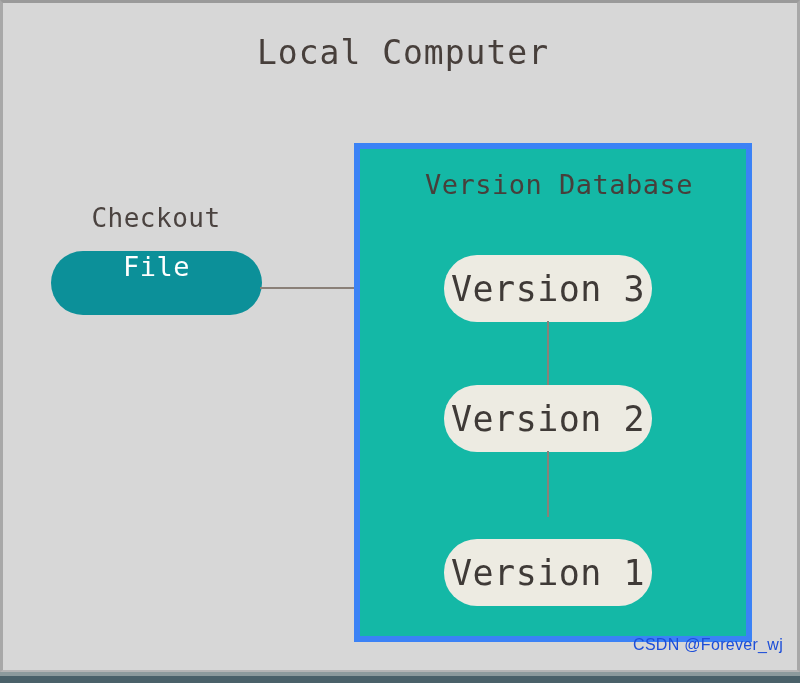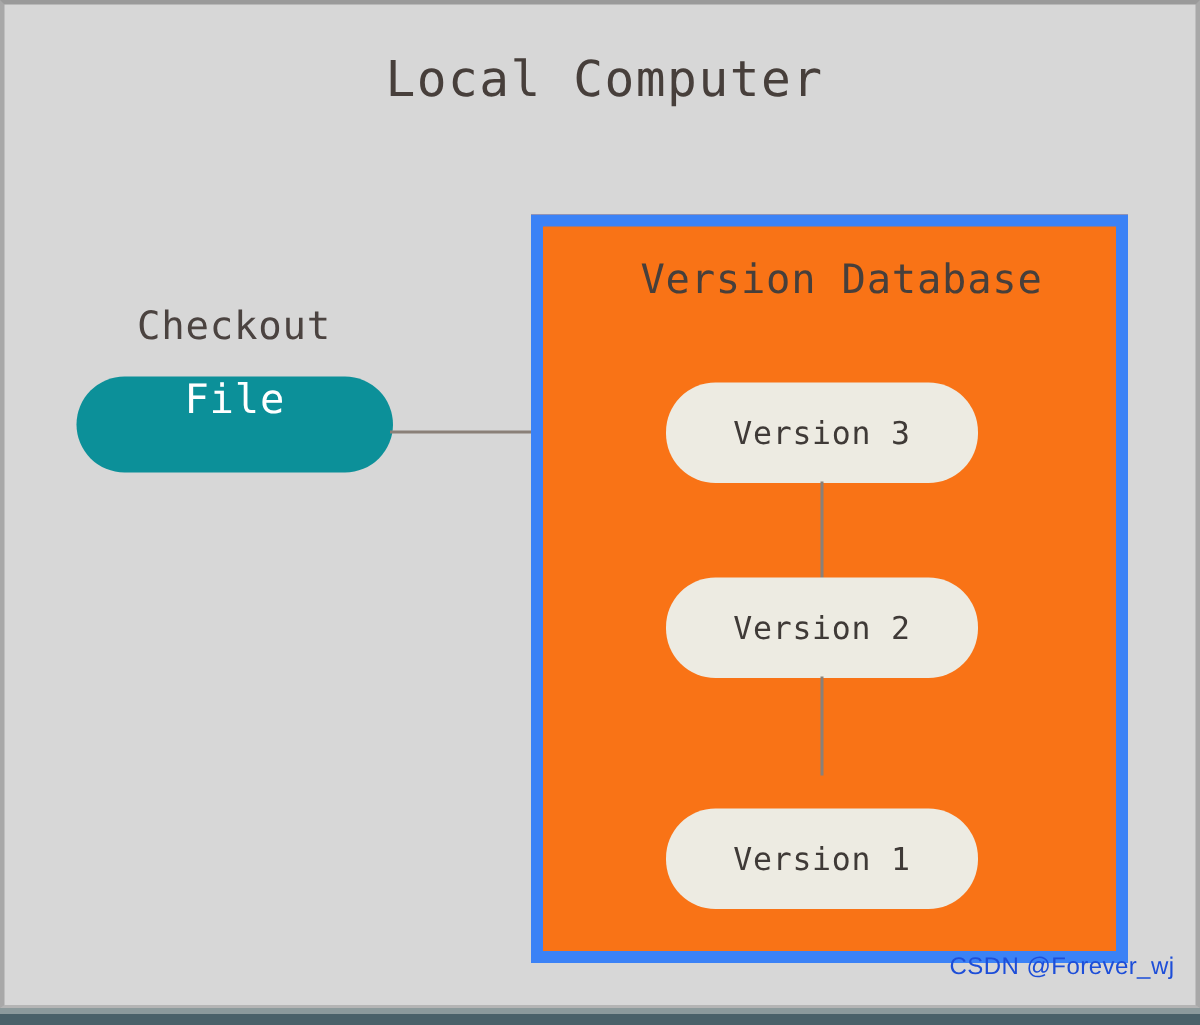--- a/index.html
+++ b/index.html
@@ -104,22 +104,22 @@
     white-space: pre;
   }
 
   
   .vdb-panel {
     position: absolute;
     left: 351px;
     top: 140px;
     width: 398px;
     height: 499px;
-    background: #f97316;
-    border: 8px solid #3b82f6;
+    background: #14b8a6;
+    border: 6px solid #3b82f6;
     box-sizing: border-box;
   }
   .vdb-title {
     position: absolute;
     left: 0;
     top: 20px;
     width: 398px;
     text-align: center;
     font-size: 27px;
     letter-spacing: 0.5px;
@@ -134,21 +134,21 @@
     width: 208px;
     height: 67px;
     background: #edebe2;
     border-radius: 33px;
     display: flex;
     align-items: center;
     justify-content: center;
     box-sizing: border-box;
   }
   .version-node-label {
-    font-size: 21px;
+    font-size: 35px;
     color: #3f3a37;
     letter-spacing: 0.5px;
     font-family: "DejaVu Sans Mono", monospace;
     white-space: pre;
   }
   .v3 { left: 441px; top: 252px; }
   .v2 { left: 441px; top: 382px; }
   .v1 { left: 441px; top: 536px; }
 
   

